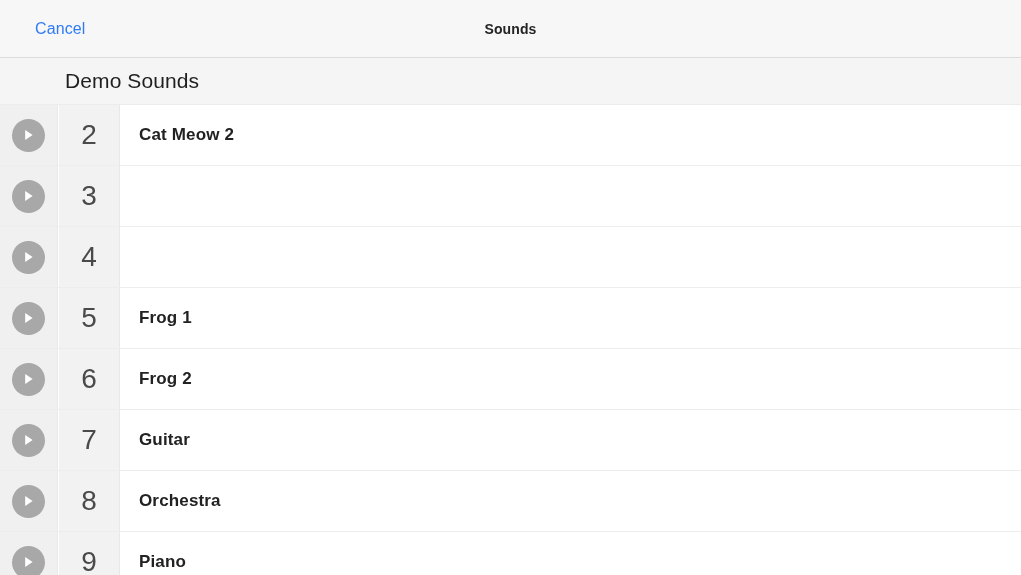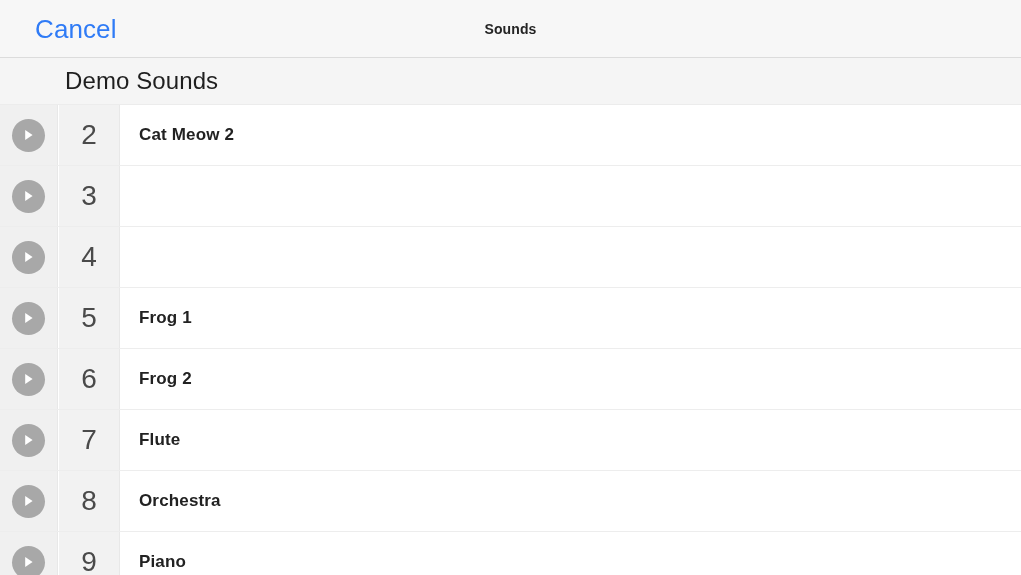--- a/index.html
+++ b/index.html
@@ -15,21 +15,21 @@
   
   .navbar {
     position:absolute; top:0; left:0;
     width:1021px; height:58px;
     background:#f7f7f7;
     border-bottom:1px solid #dcdcdc;
   }
   .nav-cancel {
     position:absolute; left:35px; top:50%;
     transform:translateY(-50%);
-    font-size:26px;
+    font-size:16px;
     color:#2f7bf6;
     font-weight:400;
     letter-spacing:0.1px;
     cursor:pointer;
     white-space:nowrap;
   }
   .nav-title {
     position:absolute; left:0; right:0; top:50%;
     transform:translateY(-50%);
     text-align:center;
@@ -42,21 +42,21 @@
   
   .section-header {
     position:absolute; top:58px; left:0;
     width:1021px; height:47px;
     background:#f5f5f5;
     border-bottom:1px solid #ececec;
   }
   .section-header-label {
     position:absolute; left:65px; top:50%;
     transform:translateY(-50%);
-    font-size:24px;
+    font-size:21px;
     font-weight:400;
     color:#1f1f1f;
     letter-spacing:0.1px;
     white-space:nowrap;
   }
 
   
   .list {
     position:absolute; top:105px; left:0;
     width:1021px; height:470px;
@@ -174,21 +174,21 @@
       </div>
       <div class="row">
         <div class="cell-play">
           <span class="play-circle">
             <svg width="13" height="14" viewBox="0 0 13 14" aria-hidden="true">
               <path d="M3.2 2.0 L10.6 7.0 L3.2 12.0 Z" fill="#ffffff"></path>
             </svg>
           </span>
         </div>
         <div class="cell-number">7</div>
-        <div class="cell-label">Flute</div>
+        <div class="cell-label">Guitar</div>
       </div>
       <div class="row">
         <div class="cell-play">
           <span class="play-circle">
             <svg width="13" height="14" viewBox="0 0 13 14" aria-hidden="true">
               <path d="M3.2 2.0 L10.6 7.0 L3.2 12.0 Z" fill="#ffffff"></path>
             </svg>
           </span>
         </div>
         <div class="cell-number">8</div>

